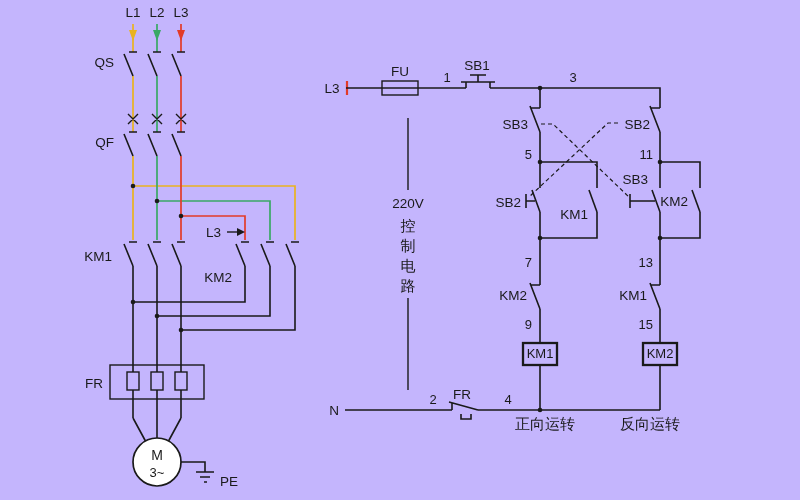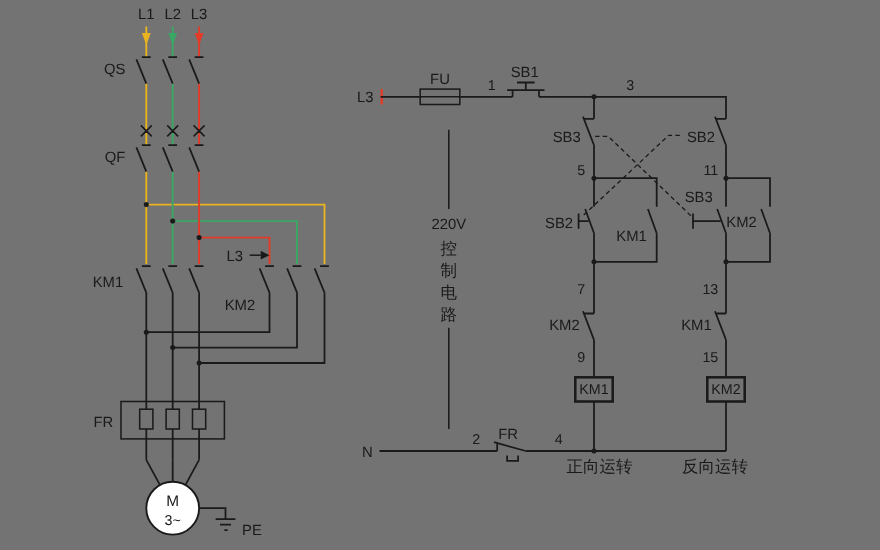--- a/index.html
+++ b/index.html
@@ -1,16 +1,16 @@
 <!DOCTYPE html>
 <html><head>
 <meta charset="utf-8">
 <style>
   html,body{margin:0;padding:0;background:#ffffff;}
-  .canvas{width:800px;height:500px;background:#737373;overflow:hidden;font-family:"Liberation Sans",sans-serif;}
+  .canvas{width:800px;height:500px;background:#c4b5fd;overflow:hidden;font-family:"Liberation Sans",sans-serif;}
   svg{display:block;}
   text{fill:#1a1a1a;font-family:"Liberation Sans","DejaVu Sans",sans-serif;}
   .lbl{font-size:13.5px;}
   .num{font-size:13px;}
   .cn{font-size:15px;}
   .blk{stroke:#1a1a1a;fill:none;stroke-width:1.6;}
   .thin{stroke:#1a1a1a;fill:none;stroke-width:1.4;}
   .dash{stroke:#1a1a1a;fill:none;stroke-width:1.2;stroke-dasharray:4 3;}
   .coil{stroke:#1a1a1a;fill:none;stroke-width:2.3;}
   .dot{fill:#1a1a1a;}

